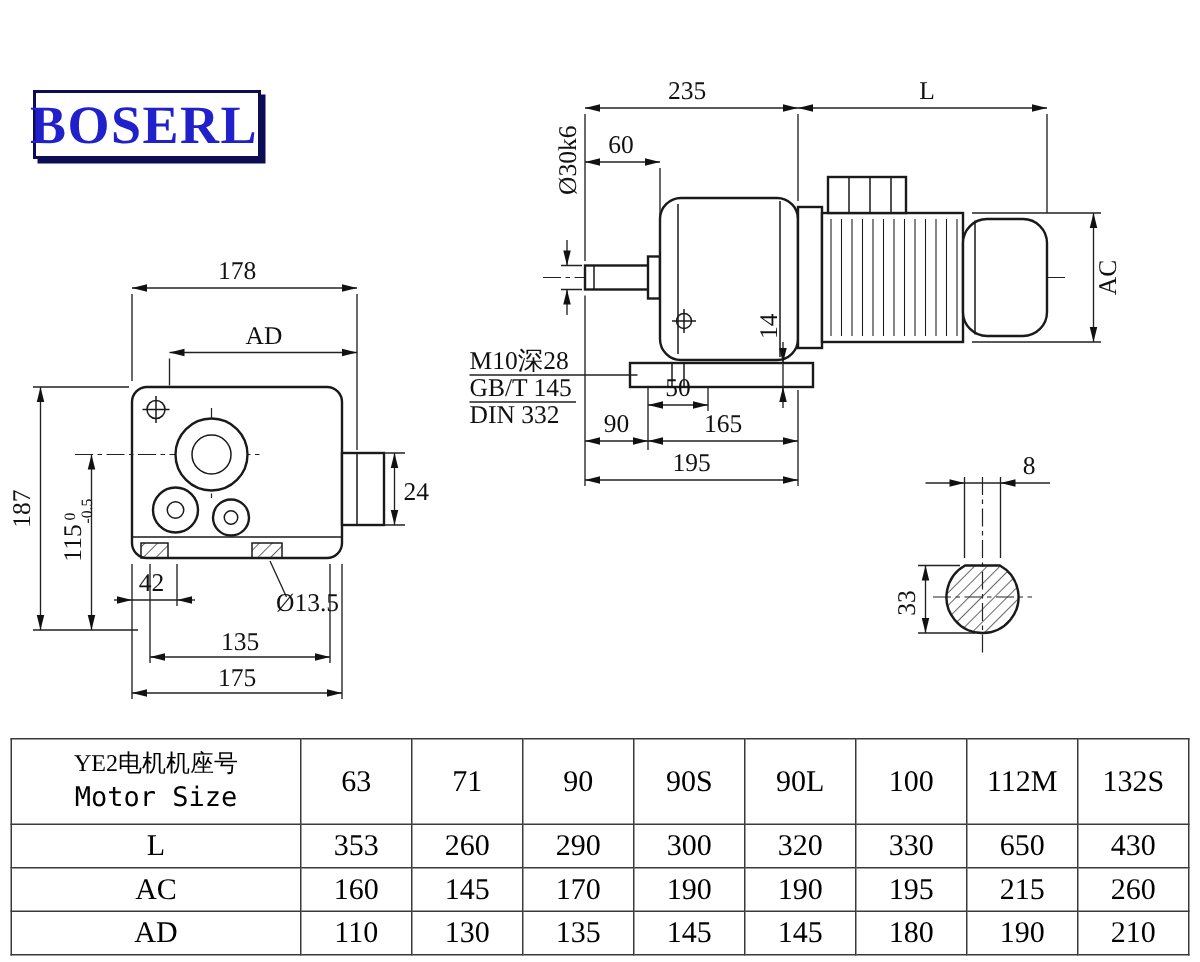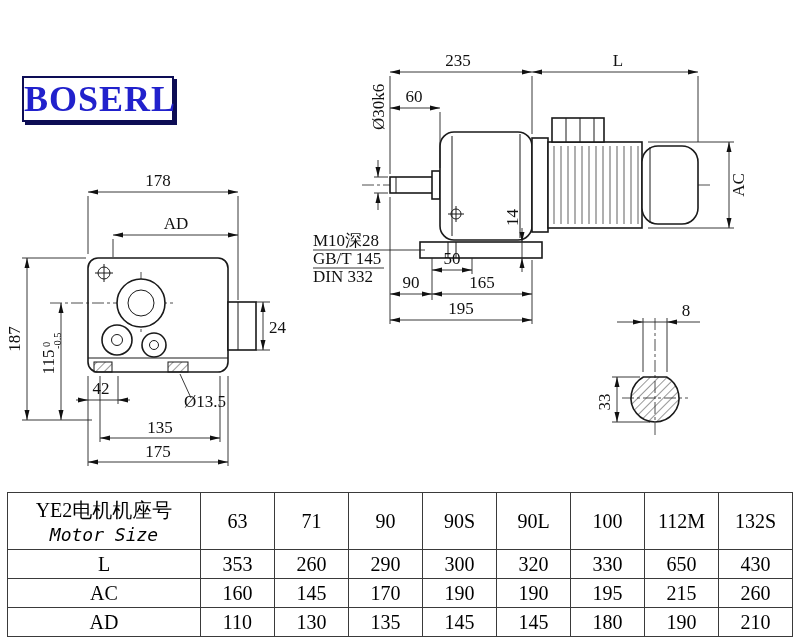--- a/index.html
+++ b/index.html
@@ -6,39 +6,39 @@
   html,body { background:#fff; }
   body { width:800px; height:641px; font-family:"Liberation Serif",serif; }
   .page { position:relative; width:800px; height:641px; background:#fff; overflow:hidden; }
 
   .drawing { position:absolute; left:0; top:0; }
 
   .title { position:absolute; left:64px; top:8px; font-size:29px; font-weight:bold; color:#000; letter-spacing:1px; white-space:nowrap; }
 
   .logo { position:absolute; left:22px; top:60px; width:152px; height:46px;
           border:2px solid #0d0d55; box-shadow:3px 3px 0 0 #0d0d55; background:#fff;
-          display:flex; align-items:center; justify-content:flex-start;margin-top:16px; }
+          display:flex; align-items:center; justify-content:flex-end; }
   .logo span { font-size:36px; font-weight:bold; color:#2121cc; letter-spacing:1px; line-height:1; }
 
   
   .ol  { fill:#fff; stroke:#1a1a1a; stroke-width:1.6; }
   .th  { fill:none; stroke:#1a1a1a; stroke-width:1; }
   .thin{ fill:none; stroke:#1a1a1a; stroke-width:0.7; }
   .dim { fill:none; stroke:#222; stroke-width:0.9; }
   .cl  { fill:none; stroke:#222; stroke-width:0.8; stroke-dasharray:12 3 3 3; }
   .dt  { font-family:"Liberation Serif",serif; font-size:17px; fill:#111; }
   .dts { font-family:"Liberation Serif",serif; font-size:10.5px; fill:#111; }
 
   
   .size-table { position:absolute; left:7px; top:492px; border-collapse:collapse; table-layout:fixed; background:#fff; }
   .size-table td { border:1px solid #3a3a3a; text-align:center; vertical-align:middle;
                    font-family:"Liberation Serif",serif; font-size:20px; color:#000; height:29px; padding:0; }
   .size-table tr.hrow td { height:57px; }
-  .hcell .cn { font-size:20px; line-height:1.4; }
-  .hcell .en { font-family:"DejaVu Sans Mono",monospace; font-size:18px; line-height:1.2;font-style:italic; }
+  .hcell .cn { font-size:16px; line-height:1.4; }
+  .hcell .en { font-family:"DejaVu Sans Mono",monospace; font-size:18px; line-height:1.2; }
 </style>
 </head>
 <body>
 
 <div class="page">
 
   <svg class="drawing" width="800" height="490" viewBox="0 0 800 490">
     <defs>
       <marker id="arrE" viewBox="0 0 11 7" refX="10.5" refY="3.5" markerWidth="11" markerHeight="7" orient="auto" markerUnits="userSpaceOnUse">
         <path d="M0.5 1 L10.5 3.5 L0.5 6 Z" fill="#111"></path>

